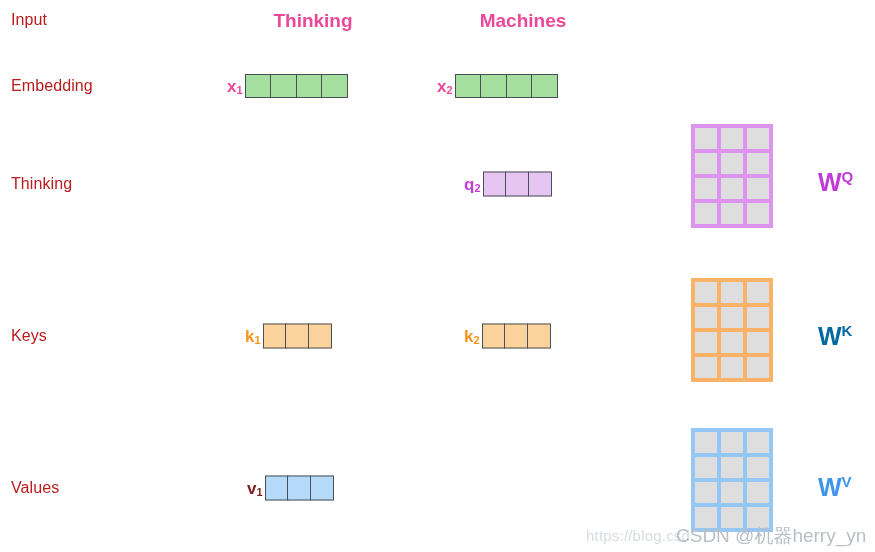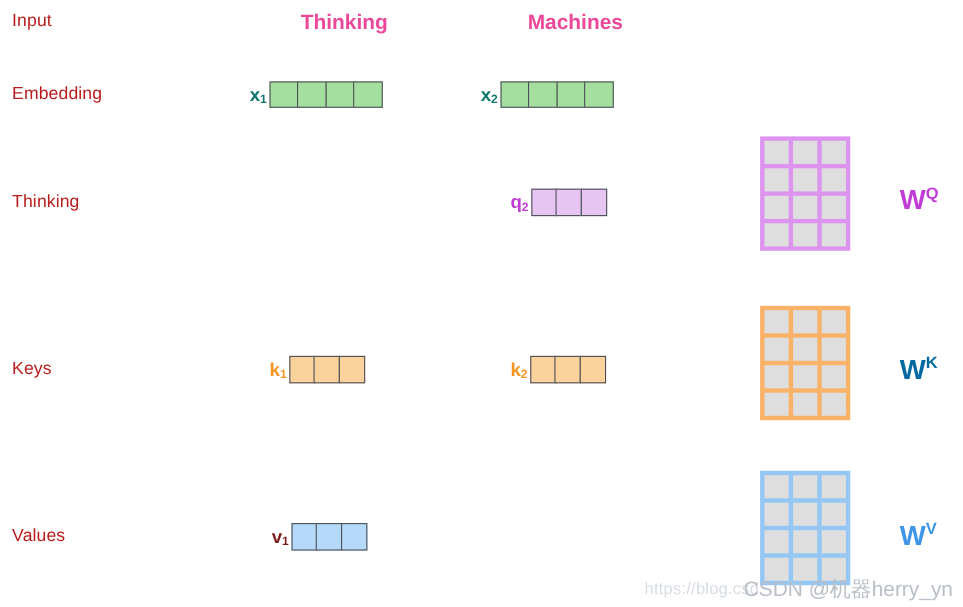--- a/index.html
+++ b/index.html
@@ -67,21 +67,21 @@
     display: flex;
   }
   .cell {
     box-sizing: border-box;
     border: 1.4px solid #4a4f57;
     margin-left: -1.4px;
   }
   .cell:first-child { margin-left: 0; }
 
   
-  .emb .vec-label { color: #0f766e; }
+  .emb .vec-label { color: #ec4899; }
   .emb .cell {
     width: 27px;
     height: 24px;
     background: #a5dfa0;
   }
   
   .qry .vec-label { color: #c13bd6; }
   .qry .cell {
     width: 24px;
     height: 25px;

